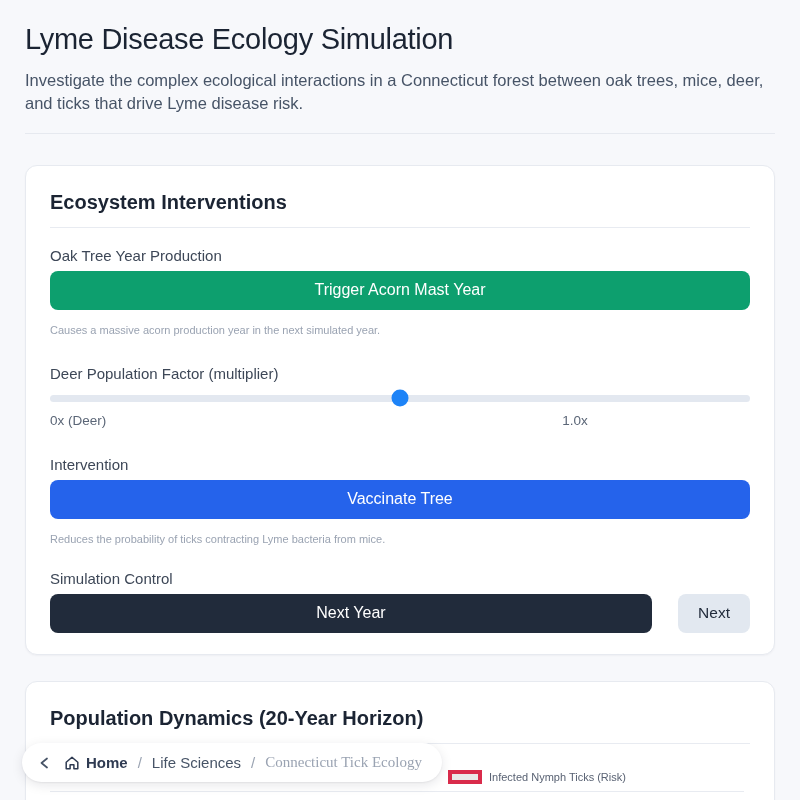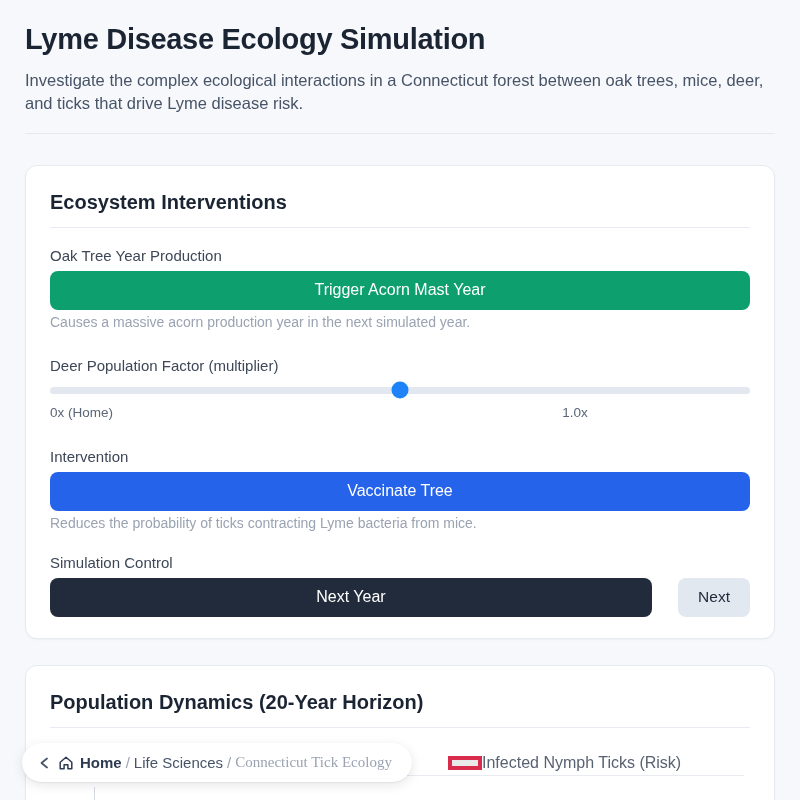--- a/index.html
+++ b/index.html
@@ -6,21 +6,21 @@
   html,body { margin:0; padding:0; }
   body {
     width:800px; height:800px; overflow:hidden; position:relative;
     background:#f7f8fb;
     font-family:"Liberation Sans", sans-serif;
     color:#1b2433;
   }
   .page { padding:0 25px; }
 
   .page-title {
-    margin:24px 0 0; font-size:29px; font-weight:700; letter-spacing:-0.3px;
+    margin:24px 0 0; font-size:29px; font-weight:400; letter-spacing:-0.3px;
     color:#1b2433; line-height:1.1;
   }
   .page-subtitle {
     margin:13px 0 0; max-width:748px; font-size:16.5px; line-height:1.42; color:#475467;
   }
   .top-divider { border:none; border-top:1px solid #e6e9ef; margin:17px 0 0; }
 
   .card {
     background:#ffffff; border:1px solid #e7eaf0; border-radius:12px;
     box-shadow:0 1px 2px rgba(16,24,40,0.04);
@@ -28,21 +28,21 @@
   }
   .card.second { margin-top:26px; padding-bottom:120px; }
   .card-title { margin:0; font-size:20px; font-weight:700; color:#1b2433; line-height:1.2; height:24px; }
   .card-divider { border:none; border-top:1px solid #e8ebf1; margin:13px 0 0; }
 
   .group { margin-top:19px; }
   .group + .group { margin-top:27px; }
   .group.last { margin-top:23px; }
 
   .field-label { font-size:15px; color:#3d4757; height:18px; line-height:18px; margin-bottom:6px; }
-  .helper { margin-top:5px; font-size:14px; color:#9aa3b2; line-height:15px; }
+  .helper { margin-top:13px; font-size:11px; color:#9aa3b2; line-height:15px; }
 
   .btn {
     display:flex; align-items:center; justify-content:center;
     width:100%; height:39px; border:none; border-radius:8px;
     font-family:"Liberation Sans", sans-serif; font-size:16px; cursor:pointer;
   }
   .btn-green { background:var(--accent_green); color:#ffffff; }
   .btn-blue  { background:var(--accent_blue);  color:#ffffff; }
   .btn-dark  { background:var(--accent_dark);  color:#ffffff; flex:1; }
   .btn-reset { background:var(--reset_bg); color:#222c3c; width:72px; font-size:15.5px; }
@@ -58,27 +58,27 @@
   .slider-labels .min { flex:1; text-align:left; }
   .slider-labels .val { flex:1; text-align:center; }
   .slider-labels .max { flex:1; text-align:right; }
 
   .legend-area { position:relative; height:47px; }
   .legend-item { position:absolute; left:398px; top:26px; display:flex; align-items:center; }
   .legend-swatch {
     width:34px; height:14px; background:var(--legend_fill);
     border:4px solid var(--legend_border);
   }
-  .legend-label { margin-left:0; font-size:16px; color:#596273; white-space:nowrap; }
+  .legend-label { margin-left:7px; font-size:11px; color:#596273; white-space:nowrap; }
   .legend-divider { border:none; border-top:1px solid #e8ebf1; margin:0 6px 0 0; }
   .axis-line { margin-top:11px; margin-left:44px; width:1px; height:60px; background:#d6dae2; }
 
   .breadcrumb-bar {
     position:absolute; left:22px; top:743px; height:39px; z-index:20;
-    display:flex; align-items:center; gap:4px;
+    display:flex; align-items:center; gap:10px;
     background:#ffffff; border-radius:999px; padding:0 20px 0 14px;
     box-shadow:0 3px 12px rgba(16,24,40,0.10), 0 1px 2px rgba(16,24,40,0.06);
     font-size:15px; white-space:nowrap;text-align:right;
   }
   .crumb-back { display:flex; align-items:center; justify-content:center; width:18px; height:18px; background:none; border:none; padding:0; cursor:pointer; }
   .crumb-home { display:flex; align-items:center; gap:6px; cursor:pointer; }
   .crumb-home .crumb-home-label { font-weight:700; color:#2f3b52; }
   .crumb-sep { color:#9aa3b2; }
   .crumb-link { color:#475467; cursor:pointer; }
   .crumb-current { color:#9aa3b2;font-family:Liberation Serif, serif; }
@@ -102,21 +102,21 @@
       <div class="helper">Causes a massive acorn production year in the next simulated year.</div>
     </div>
 
     <div class="group">
       <div class="field-label">Deer Population Factor (multiplier)</div>
       <div class="slider">
         <div class="slider-track"></div>
         <div class="slider-thumb" style="left: 50%;"></div>
       </div>
       <div class="slider-labels">
-        <span class="min">0x (Home)</span>
+        <span class="min">0x (Deer)</span>
         <span class="val">1.0x</span>
       </div>
     </div>
 
     <div class="group">
       <div class="field-label">Intervention</div>
       <button class="btn btn-blue">Vaccinate Tree</button>
       <div class="helper">Reduces the probability of ticks contracting Lyme bacteria from mice.</div>
     </div>
 

